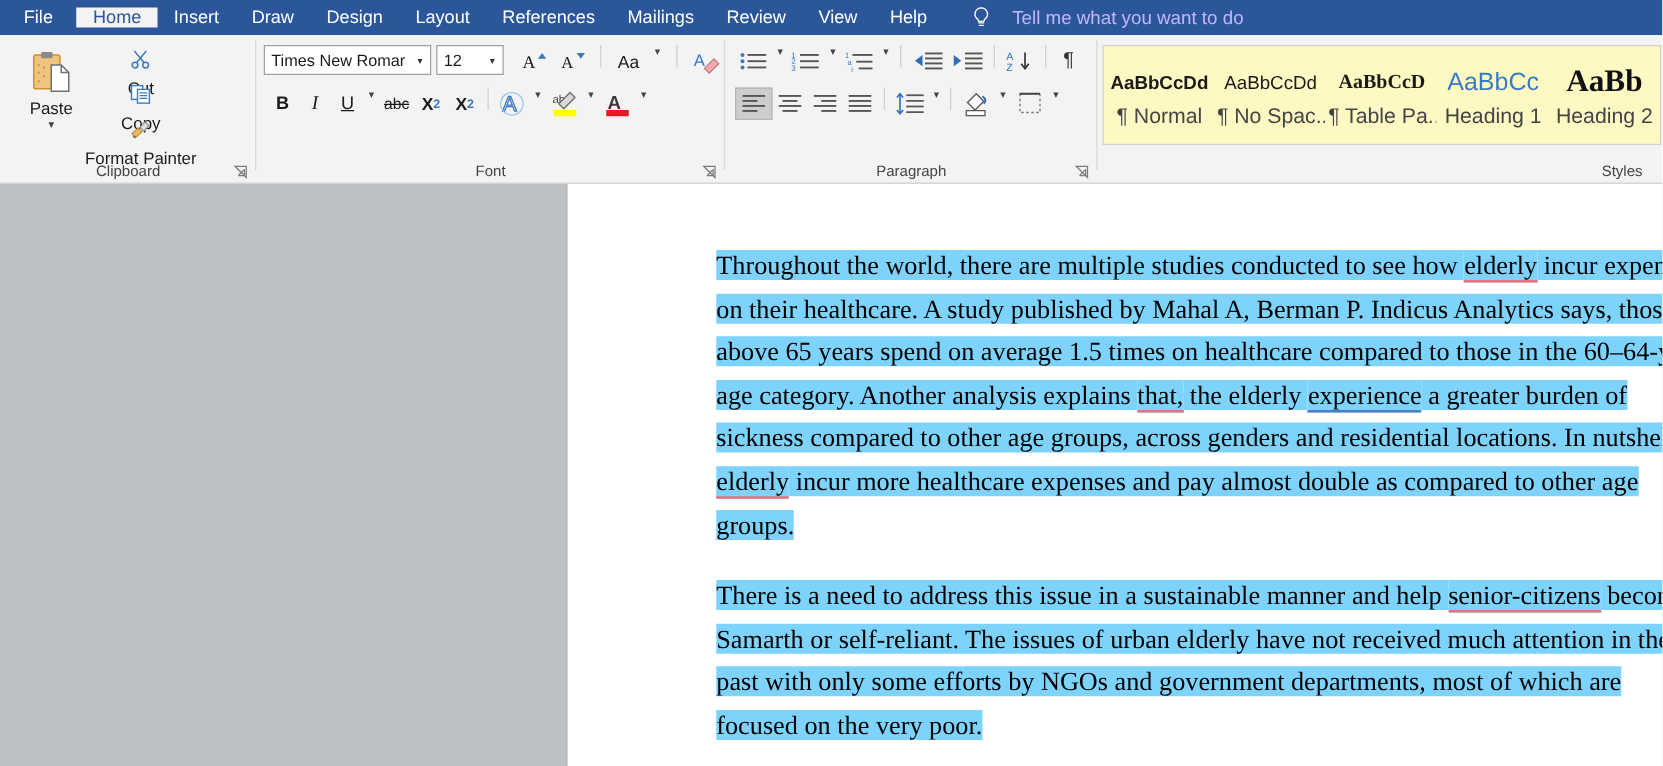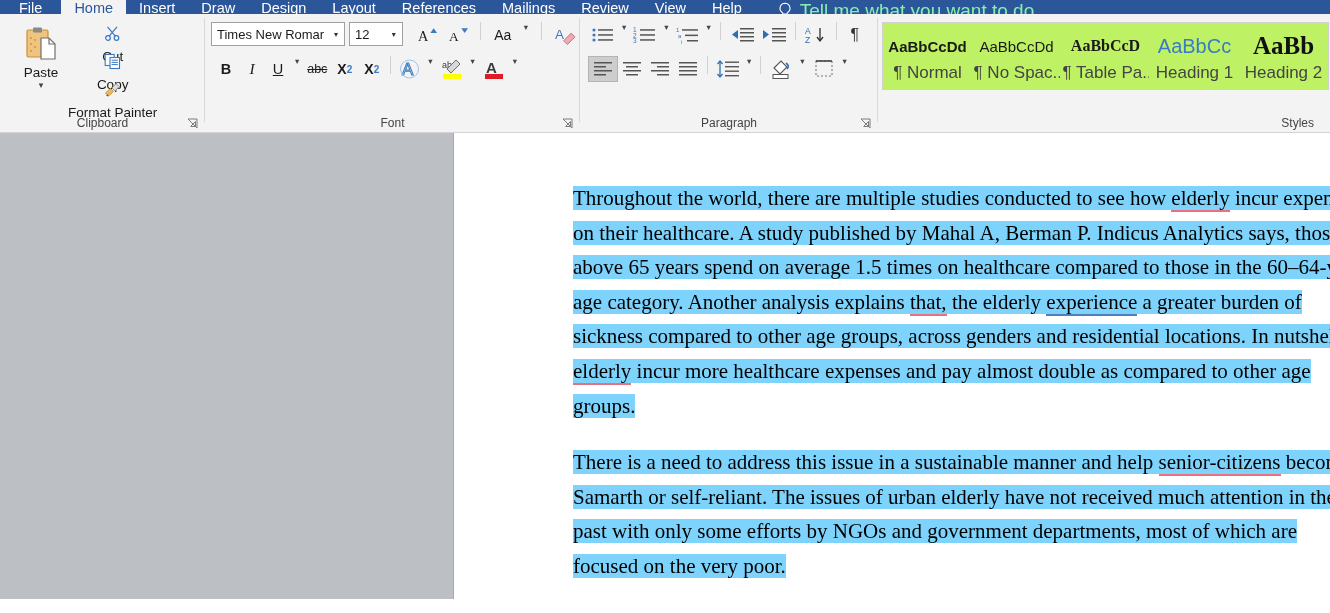--- a/index.html
+++ b/index.html
@@ -6,45 +6,45 @@
   html, body {
     margin: 0; padding: 0;
     width: 1330px; height: 613px;
     overflow: hidden;
     font-family: "Liberation Sans", sans-serif;
     background: #ffffff;
   }
 
   
   #tabbar {
-    height: 14px;
+    height: 28px;
     background: #2b579a;
     display: flex;
-    align-items: flex-start;
+    align-items: center;
     position: relative;
   }
   .tab {
     display: flex; align-items: center; justify-content: center;
     padding: 0 13px;
     font-size: 14.5px;
     color: #ffffff;
     white-space: nowrap;
     cursor: default;
   }
   .tab.active {
     background: #f3f3f3;
     color: #2b579a;
   }
   .tab.file { font-size: 14.5px; padding: 0 19px; }
   #tellme {
     display: flex; align-items: center;
-    gap: 7px;
+    gap: 17px;
     margin-left: 22px;
-    color: #86efac;
-    font-size: 19px;
+    color: #c4b5fd;
+    font-size: 15px;
     white-space: nowrap;
   }
   #tellme .bulb { display:block; width:16px; height:18px; }
 
   
   #ribbon {
     height: 119px;
     background: #f3f3f3;
     border-bottom: 1px solid #d4d4d4;
     display: flex;
@@ -133,22 +133,22 @@
   
   #g-para { width: 298px; }
   #para-row1 { height: 30px; padding: 3px 0 0 8px; }
   #para-row2 { height: 30px; padding: 7px 0 0 8px; }
 
   
   #g-styles { flex: 1; }
   #styles-gallery {
     margin: 3px 0 0 4px;
     border: 1px solid #d0d0d0;
-    background: #bef264;
-    height: 68px;
+    background: #fef9c3;
+    height: 80px;
     display: flex;
     overflow: hidden;
   }
   .style-item {
     width: 89px;
     display: flex; flex-direction: column;
     align-items: center; justify-content: center;
     cursor: default;
     flex: 0 0 89px;
     overflow: hidden;

